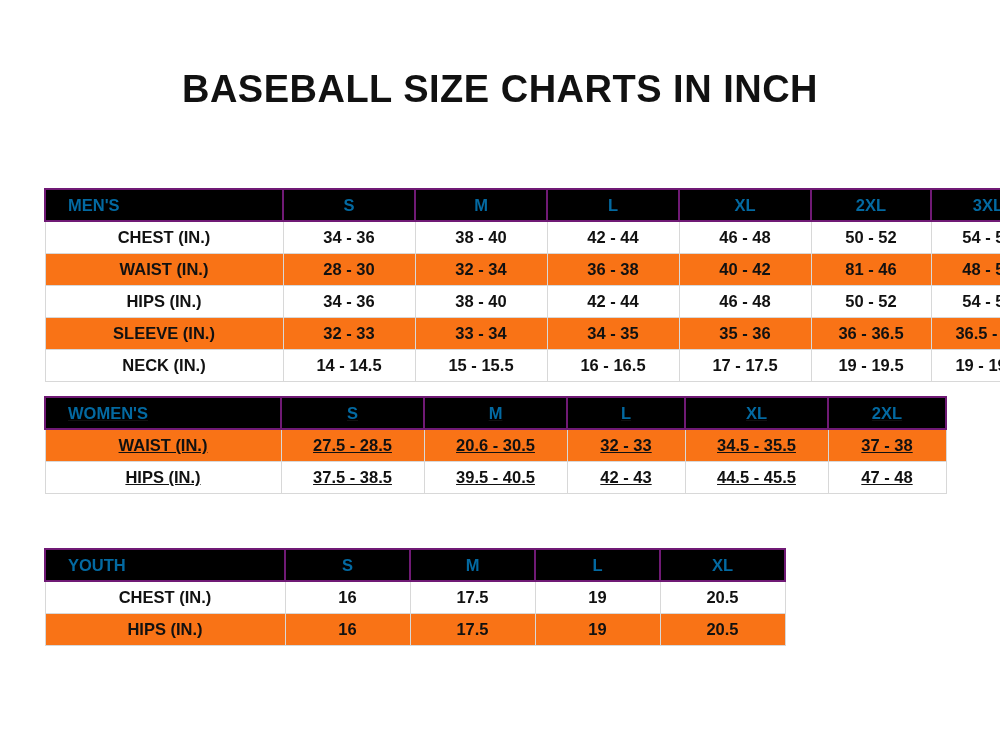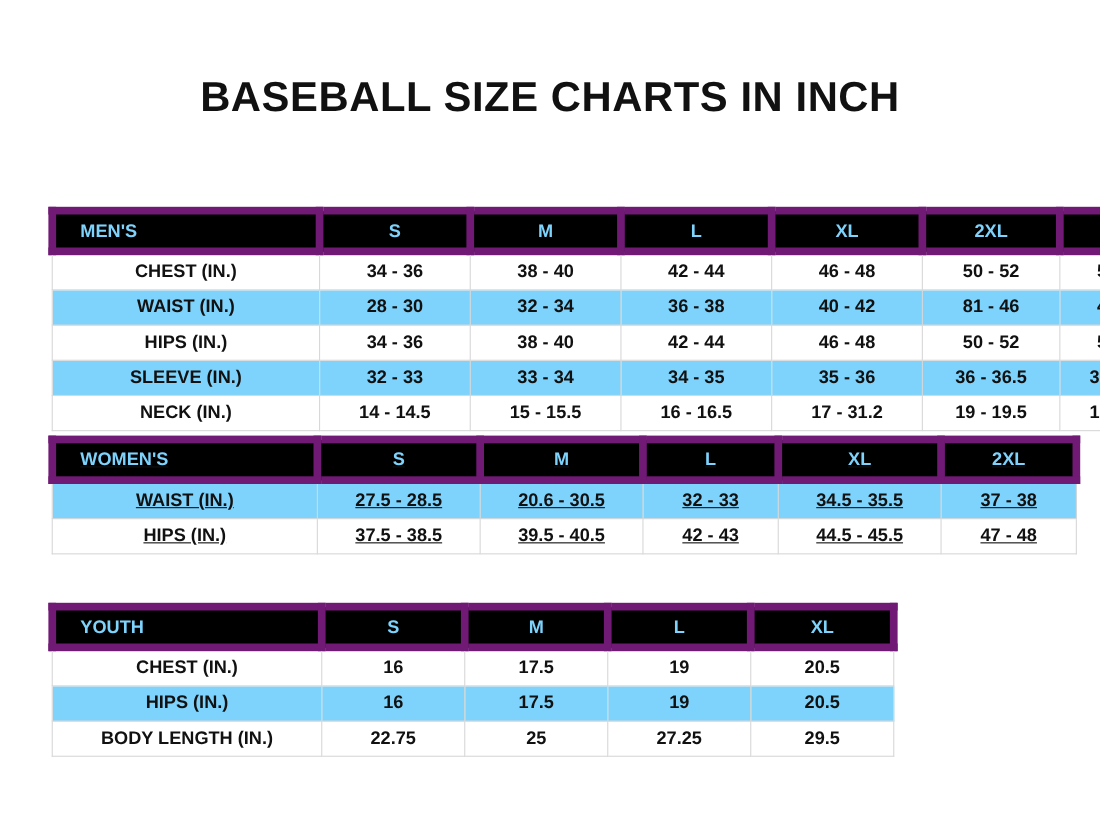--- a/index.html
+++ b/index.html
@@ -44,32 +44,32 @@
   table.size-table td, table.size-table th {
     border: 1px solid #d8d8d8;
     text-align: center;
     height: 31px;
     padding: 0 4px;
     white-space: nowrap;
     background: #ffffff;
   }
   table.size-table thead th {
     background: #000000;
-    color: #7dd3fc;
-    border: 7px solid #701a75;
+    color: #0369a1;
+    border: 2px solid #701a75;
     height: 30px;
     font-size: 16.5px;
     margin-top: 36px;
   }
   table.size-table thead th.label-head {
     text-align: left;
     padding-left: 22px;
   }
   tr.alt td {
-    background: #7dd3fc;
+    background: #f97316;
   }
   td.row-label {
     text-align: center;
   }
 
   
   #men-table {
     top: 188px;
     left: 44px;
     width: 912px;
@@ -140,21 +140,21 @@
           <td>34 - 35</td>
           <td>35 - 36</td>
           <td>36 - 36.5</td>
           <td>36.5 - 37</td>
         </tr>
         <tr>
           <td class="row-label">NECK (IN.)</td>
           <td>14 - 14.5</td>
           <td>15 - 15.5</td>
           <td>16 - 16.5</td>
-          <td>17 - 31.2</td>
+          <td>17 - 17.5</td>
           <td>19 - 19.5</td>
           <td>19 - 19.5</td>
         </tr>
       </tbody>
   </table>
 
   <table class="size-table" id="women-table">
     <thead>
         <tr>
           <th class="label-head" style="width: 208px;">WOMEN'S</th>
@@ -203,23 +203,16 @@
           <td>19</td>
           <td>20.5</td>
         </tr>
         <tr class="alt">
           <td class="row-label">HIPS (IN.)</td>
           <td>16</td>
           <td>17.5</td>
           <td>19</td>
           <td>20.5</td>
         </tr>
-        <tr>
-          <td class="row-label">BODY LENGTH (IN.)</td>
-          <td>22.75</td>
-          <td>25</td>
-          <td>27.25</td>
-          <td>29.5</td>
-        </tr>
       </tbody>
   </table>
 
 </div>
 
 </body></html>

